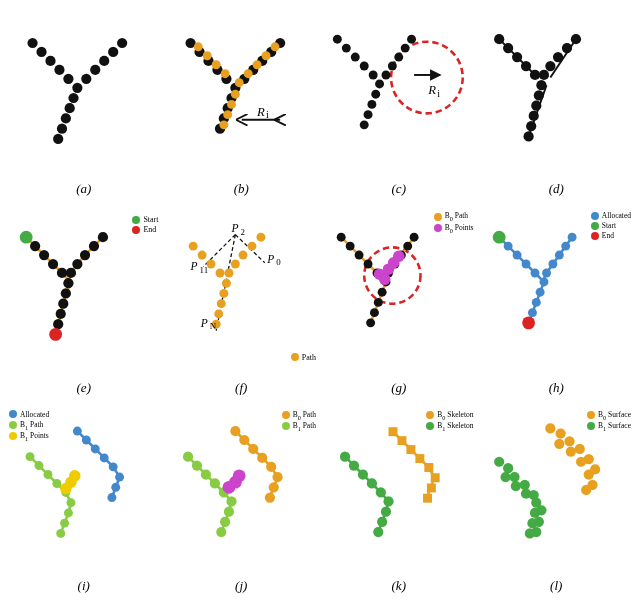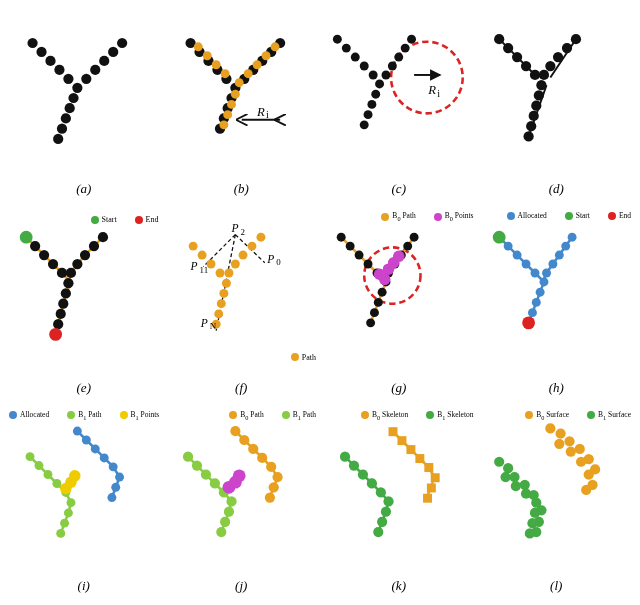--- a/index.html
+++ b/index.html
@@ -40,22 +40,22 @@
       margin-top: 2px;
     }
     svg {
       width: 100%;
       height: 100%;
     }
     .legend {
       position: absolute;
       font-size: 9px;
       display: flex;
-      flex-direction: row;
-      gap: 18px;
+      flex-direction: column;
+      gap: 1px;
     }
     .legend-item {
       display: flex;
       align-items: center;
       gap: 3px;
     }
     .legend-dot {
       width: 8px;
       height: 8px;
       border-radius: 50%;

